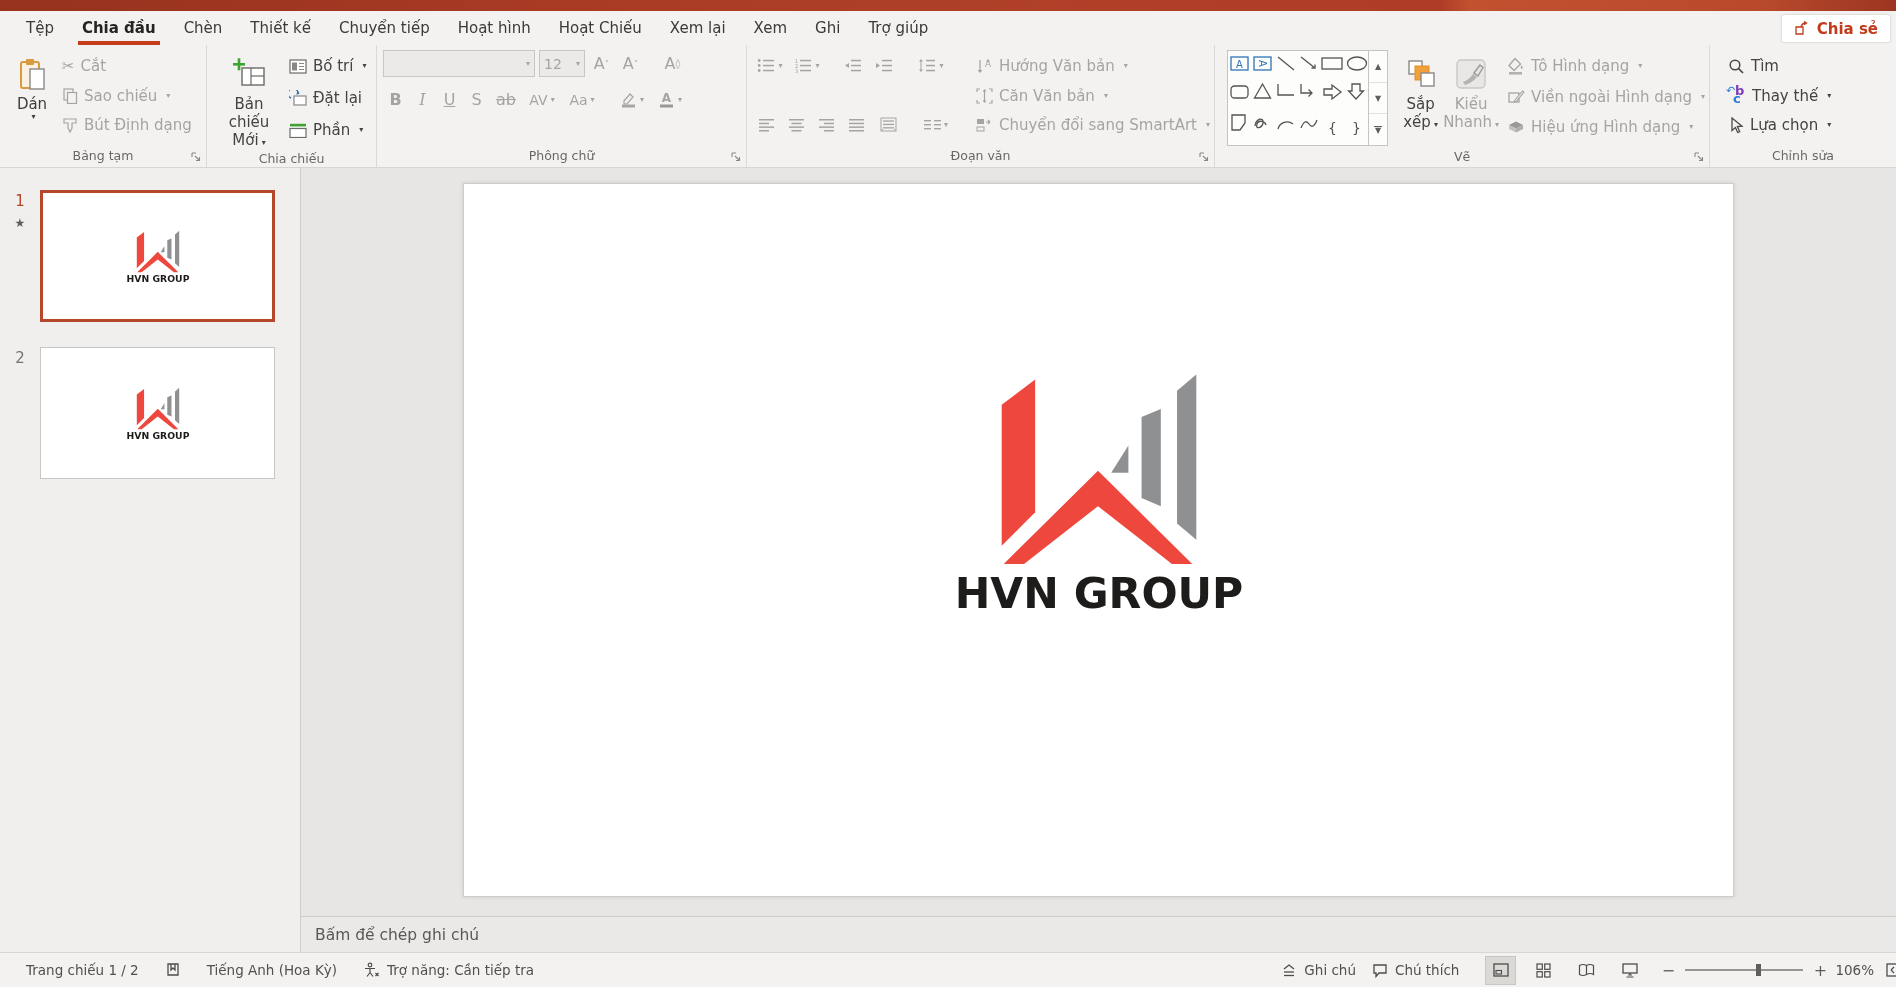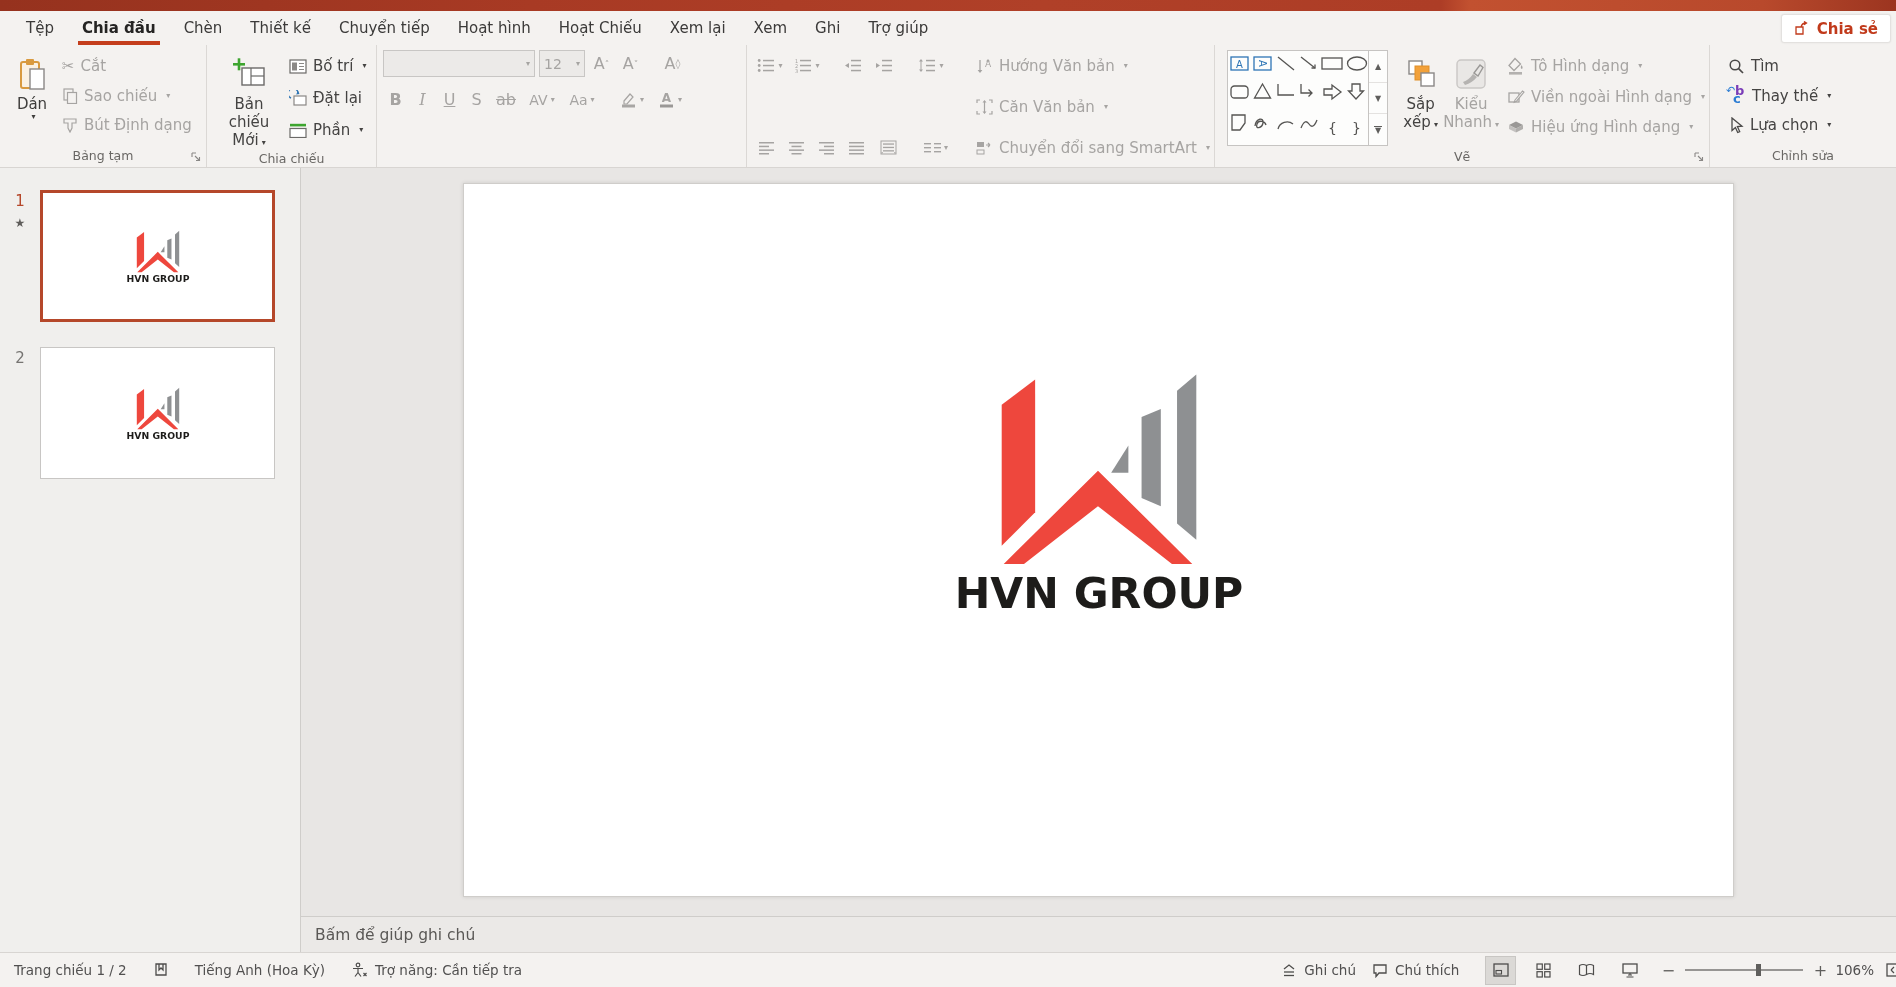--- a/index.html
+++ b/index.html
@@ -55,21 +55,21 @@
   .thumb { width:235px; height:132px; background:#fff; border:1px solid #c8c6c4; display:flex; flex-direction:column; align-items:center; justify-content:center; }
   .thumb.sel { border:3px solid #b5472a; }
   .editor { flex:1; display:flex; flex-direction:column; }
   .canvas-area { height:748px; display:flex; justify-content:center; }
   .canvas { width:1271px; height:714px; margin-top:15px; background:#fff; border:1px solid #cfcdca; box-shadow:0 0 4px rgba(0,0,0,.12);
     display:flex; justify-content:center; }
   .notes { height:36px; border-top:1px solid #cfcdca; background:#ebe9e7; display:flex; align-items:center; padding-left:14px; font-size:15.5px; color:#5a5856; }
 
   
   .statusbar { height:35px; background:#f4f2f0; border-top:1px solid #d8d5d2; display:flex; align-items:center; font-size:13.5px; color:#515050; }
-  .sb-left { display:flex; align-items:center; gap:10px; padding-left:14px; }
+  .sb-left { display:flex; align-items:center; gap:10px; padding-left:26px; }
   .sb-item { display:flex; align-items:center; gap:7px; padding:0 8px; height:35px; }
   .sb-right { margin-left:auto; display:flex; align-items:center; }
   .viewbtn { width:31px; height:29px; display:flex; align-items:center; justify-content:center; color:#4d4c4b; }
   .viewbtn.sel { background:#dbd9d6; border:1px solid #c8c6c3; }
   .zoomtrack { width:118px; height:2px; background:#979593; position:relative; margin:0 10px; }
   .zoomthumb { position:absolute; left:60%; top:-5px; width:5px; height:12px; background:#5f5e5c; }
   .zoomsign { font-size:16px; color:#5f5e5c; width:14px; text-align:center; }
   .fitclip { width:10px; overflow:hidden; height:16px; margin-left:10px; }
 </style>
 </head>
@@ -271,20 +271,26 @@
           <span class="chev">▾</span>
         </div>
         <div class="glyphbtn dis" style="width:36px">
           <svg width="17" height="17" viewBox="0 0 17 17">
               <text x="8.5" y="11" text-anchor="middle" font-size="12" fill="currentColor" font-weight="bold">A</text>
               <rect x="2" y="13.5" width="13" height="3" fill="#9a9896"></rect>
             </svg>
           <span class="chev">▾</span>
         </div>
       </div>
+    </div>
+    <div class="rg-footer">
+        <span>Phông chữ</span>
+      <svg class="launcher" width="10" height="10" viewBox="0 0 10 10">
+          <path d="M1,1 h4 M1,1 v4 M4,4 l4,4 M8.5,5 v3.5 h-3.5" stroke="#8a8886" fill="none" stroke-width="1.1"></path>
+        </svg>
     </div>
   </div>
 
   <div class="rgroup" style="width:468px">
     <div class="rg-body">
       <div class="grid2" style="width:224px">
         <div class="fontrow" style="gap:3px">
           <div class="glyphbtn dis" style="width:34px">
             <svg width="18" height="15" viewBox="0 0 18 15">
                 <circle cx="2.2" cy="2.5" r="1.4" fill="currentColor"></circle>
@@ -415,20 +421,26 @@
         <div class="smallbtn dis">
           <svg width="17" height="16" viewBox="0 0 17 16">
               <rect x="1" y="2" width="7" height="5" fill="currentColor"></rect>
               <rect x="1" y="10" width="7" height="4" fill="none" stroke="currentColor"></rect>
               <path d="M10,5 h4 M14,5 l-2,-2 M14,5 l-2,2" stroke="currentColor" fill="none" stroke-width="1.2"></path>
             </svg>
           <span>Chuyển đổi sang SmartArt</span>
           <span class="chev">▾</span>
         </div>
       </div>
+    </div>
+    <div class="rg-footer">
+        <span>Đoạn văn</span>
+      <svg class="launcher" width="10" height="10" viewBox="0 0 10 10">
+          <path d="M1,1 h4 M1,1 v4 M4,4 l4,4 M8.5,5 v3.5 h-3.5" stroke="#8a8886" fill="none" stroke-width="1.1"></path>
+        </svg>
     </div>
   </div>
 
   <div class="rgroup" style="width:495px">
     <div class="rg-body" style="padding-left:12px">
       <div style="display:flex">
         <div class="gallery">
           <svg width="140" height="94" viewBox="0 0 140 94">
             <g stroke="#555452" fill="none" stroke-width="1.3">
               <rect x="3" y="6" width="17" height="13" stroke="#2e75b5"></rect>
@@ -598,21 +610,21 @@
           <polygon points="0,43 33,18 33,149 0,182" fill="#ee473d"></polygon>
           <path d="M2,200 L95,108 L188,200 L168,200 L95,143 L22,200 Z" fill="#ee473d"></path>
           <polygon points="108,110 125,83 125,110" fill="#8e9092"></polygon>
           <polygon points="138,55 157,47 157,143 138,135" fill="#8e9092"></polygon>
           <polygon points="173,29 192,13 192,176 173,160" fill="#8e9092"></polygon>
           <text x="96" y="243" text-anchor="middle" font-size="42" font-weight="bold" fill="#1d1c1a">HVN GROUP</text>
         </svg>
       </div>
     </div>
     <div class="notes">
-      <span>Bấm để giúp ghi chú</span>
+      <span>Bấm để chép ghi chú</span>
     </div>
   </div>
 </div>
 
 <div class="statusbar">
   <div class="sb-left">
     <span class="sb-item" style="padding-left:0">
         <span>Trang chiếu 1 / 2</span>
       </span>
     <span class="sb-item">

